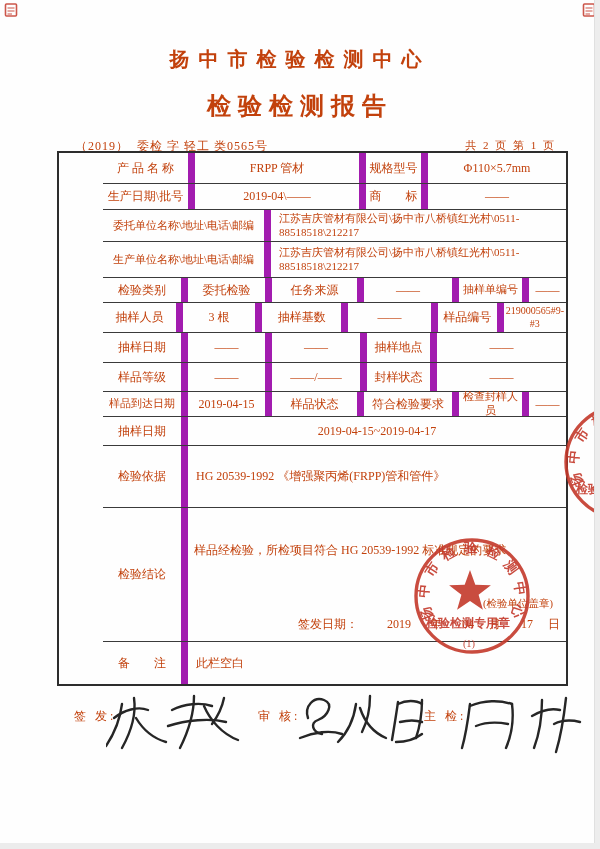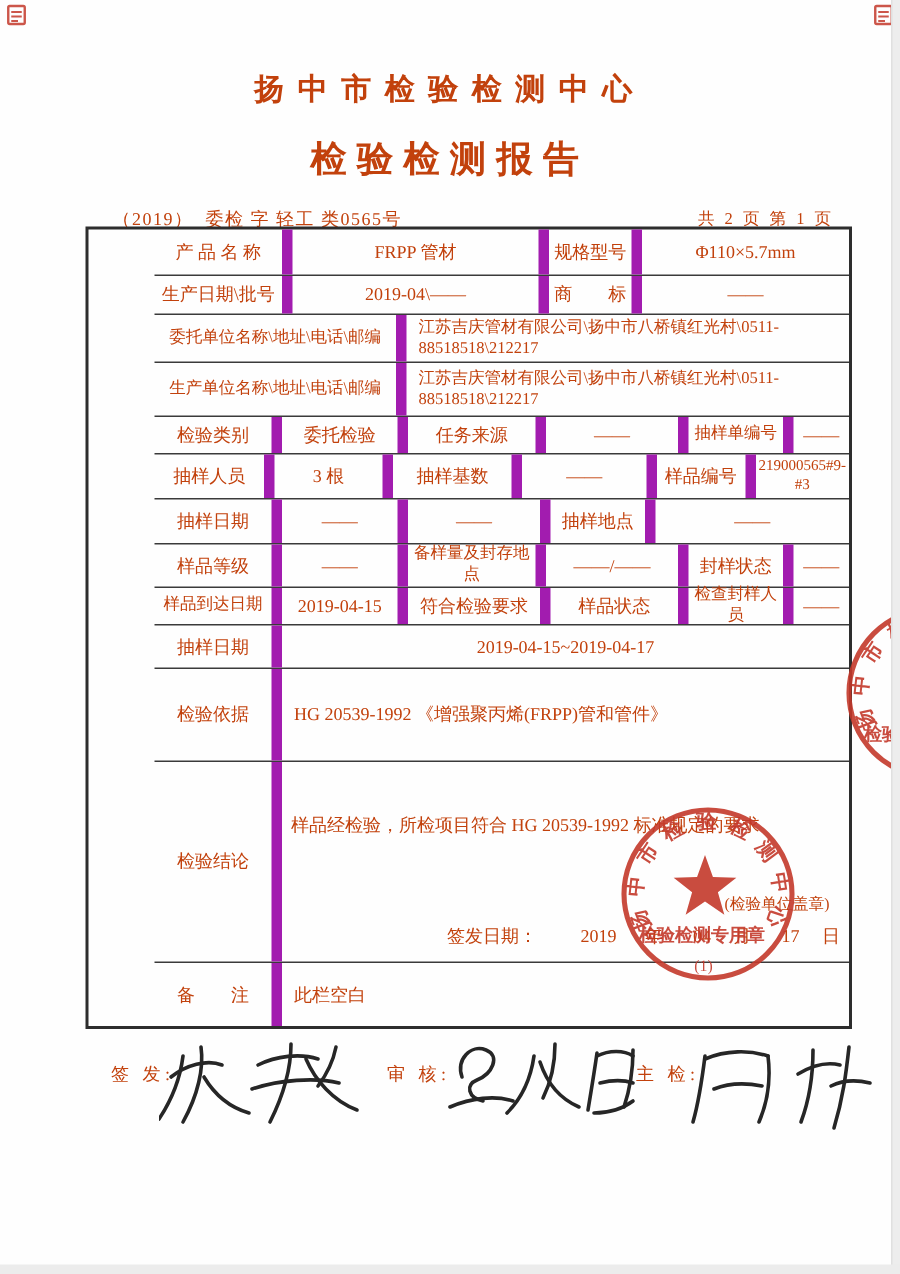--- a/index.html
+++ b/index.html
@@ -109,31 +109,30 @@
       <div class="cell w78">抽样日期</div>
       <div class="cell w84">——</div>
       <div class="cell w95">——</div>
       <div class="cell w70">抽样地点</div>
       <div class="cell rest">——</div>
     </div>
 
     <div class="row h29">
       <div class="cell w78">样品等级</div>
       <div class="cell w84">——</div>
-      <div class="cell w92 fs11">备样量及封存地点</div>
       <div class="cell w95">——/——</div>
       <div class="cell w70">封样状态</div>
       <div class="cell rest">——</div>
     </div>
 
     <div class="row h25">
       <div class="cell w78 fs11">样品到达日期</div>
       <div class="cell w84">2019-04-15</div>
+      <div class="cell w92">样品状态</div>
       <div class="cell w95">符合检验要求</div>
-      <div class="cell w92">样品状态</div>
       <div class="cell w70 fs11">检查封样人员</div>
       <div class="cell rest">——</div>
     </div>
 
     <div class="row h29">
       <div class="cell w78">抽样日期</div>
       <div class="cell rest">2019-04-15~2019-04-17</div>
     </div>
 
     <div class="row h62">

